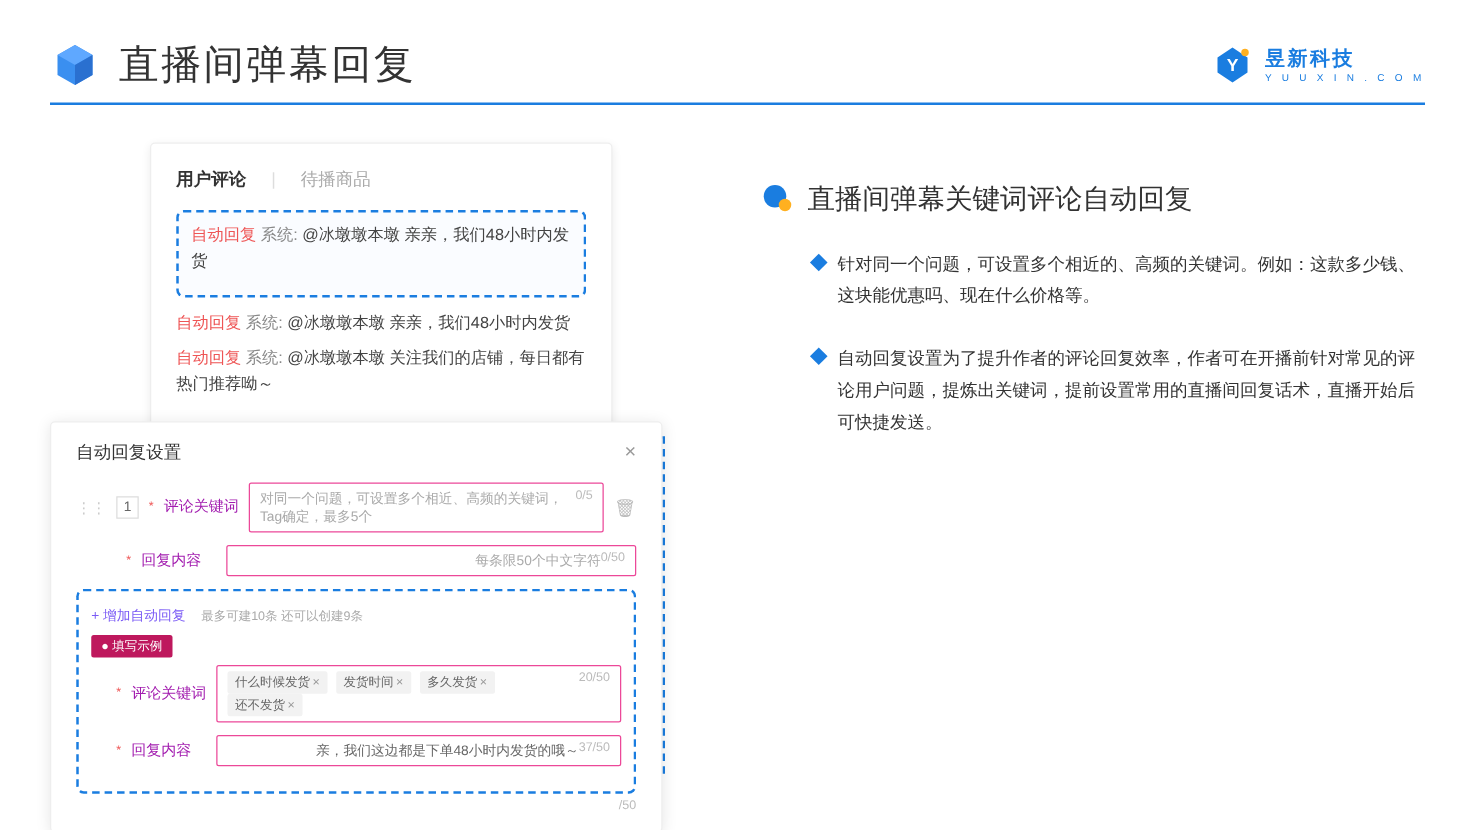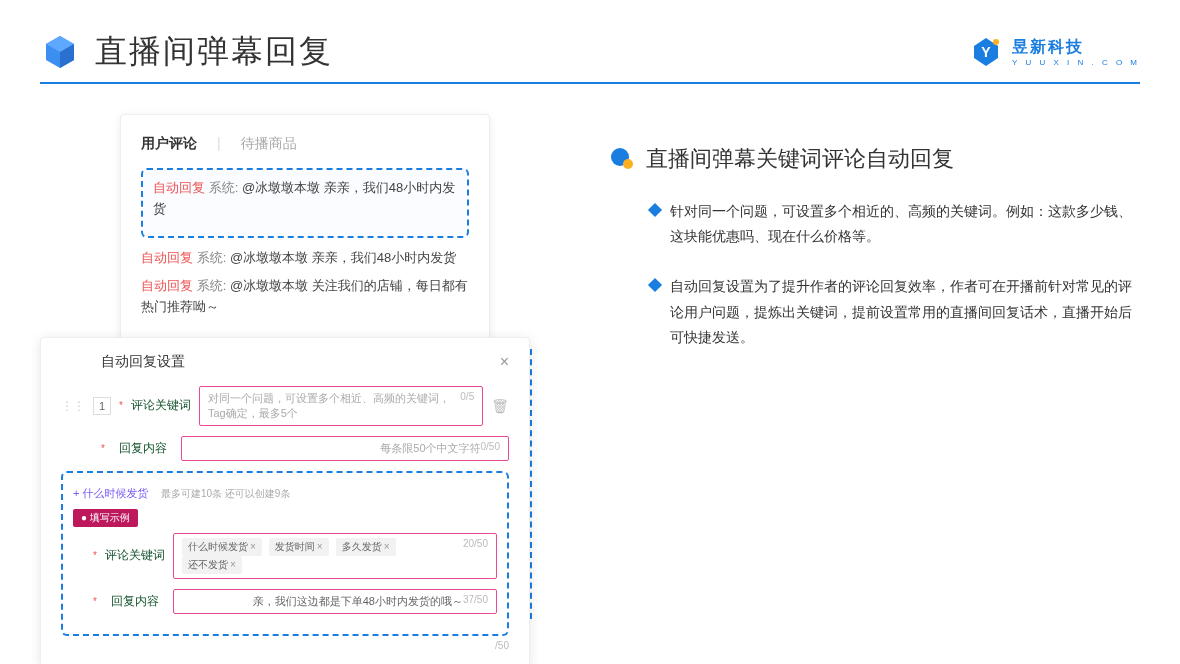--- a/index.html
+++ b/index.html
@@ -20,27 +20,27 @@
 .comments-card{background:#fff;border:1px solid #eee;border-radius:4px;box-shadow:0 2px 8px rgba(0,0,0,0.08);padding:20px;margin-left:80px;width:370px;position:relative;}
 .tabs{display:flex;gap:20px;margin-bottom:15px;font-size:14px;}
 .tab-active{font-weight:bold;color:#333;}
 .tab-inactive{color:#aaa;}
 .tab-sep{color:#ddd;}
 .highlight-box{border:2px dashed #1a7de0;border-radius:6px;padding:8px 10px;margin-bottom:10px;position:relative;background:#fafcff;}
 .comment-row{font-size:13px;line-height:1.6;margin-bottom:8px;color:#444;}
 .auto-tag{color:#e55;font-weight:500;}
 .sys-text{color:#888;}
 .settings-card{background:#fff;border:1px solid #eee;border-radius:4px;box-shadow:0 2px 12px rgba(0,0,0,0.1);padding:15px 20px;width:490px;position:relative;margin-top:-10px;}
-.settings-header{display:flex;justify-content:space-between;align-items:center;margin-bottom:15px;margin-left:40px;}
+.settings-header{display:flex;justify-content:space-between;align-items:center;margin-bottom:15px;}
 .settings-title{font-size:14px;color:#333;}
 .close-x{color:#999;font-size:16px;cursor:pointer;}
 .form-row{display:flex;align-items:center;gap:8px;margin-bottom:10px;font-size:12px;}
 .row-num{width:18px;height:18px;border:1px solid #ddd;text-align:center;line-height:16px;font-size:11px;color:#666;}
 .star{color:#e55;font-size:10px;}
-.label{color:#14532d;width:60px;text-align:center;}
+.label{color:#a21caf;width:60px;text-align:left;}
 .input-box{flex:1;border:1px solid #ec4899;border-radius:2px;padding:4px 8px;font-size:11px;color:#aaa;background:#fff;display:flex;justify-content:flex-end;}
 .char-count{color:#bbb;font-size:10px;}
 .trash{color:#bbb;font-size:14px;}
 .example-section{border:2px dashed #1a7de0;border-radius:6px;padding:10px;margin-top:8px;}
 .add-link{color:#7a5af5;font-size:11px;}
 .hint-text{color:#aaa;font-size:10px;margin-left:8px;}
 .badge{background:#be185d;color:#fff;font-size:10px;padding:2px 8px;border-radius:2px;display:inline-block;margin-bottom:6px;}
 .tag-pill{display:inline-block;background:#f2f2f2;color:#666;font-size:10px;padding:2px 6px;border-radius:2px;margin-right:4px;}
 .tag-x{color:#999;margin-left:2px;}
 .connector-v{position:absolute;border-left:2px dashed #1a7de0;height:270px;left:490px;top:235px;width:2px;}
@@ -134,21 +134,21 @@
           <span class="star">*</span>
           <span class="label">回复内容</span>
           <div class="input-box">
             <span>每条限50个中文字符</span>
             <span class="char-count">0/50</span>
           </div>
         </div>
 
         <div class="example-section">
           <div style="margin-bottom:6px;">
-            <span class="add-link">+ 什么时候发货</span>
+            <span class="add-link">+ 增加自动回复</span>
             <span class="hint-text">最多可建10条 还可以创建9条</span>
           </div>
           <span class="badge">● 填写示例</span>
           <div class="form-row" style="padding-left:20px;">
             <span class="star">*</span>
             <span class="label">评论关键词</span>
             <div class="input-box" style="gap:4px;">
               <span style="flex:1;">
                 <span class="tag-pill"><span>什么时候发货</span><span class="tag-x">×</span></span>
                 <span class="tag-pill"><span>发货时间</span><span class="tag-x">×</span></span>

